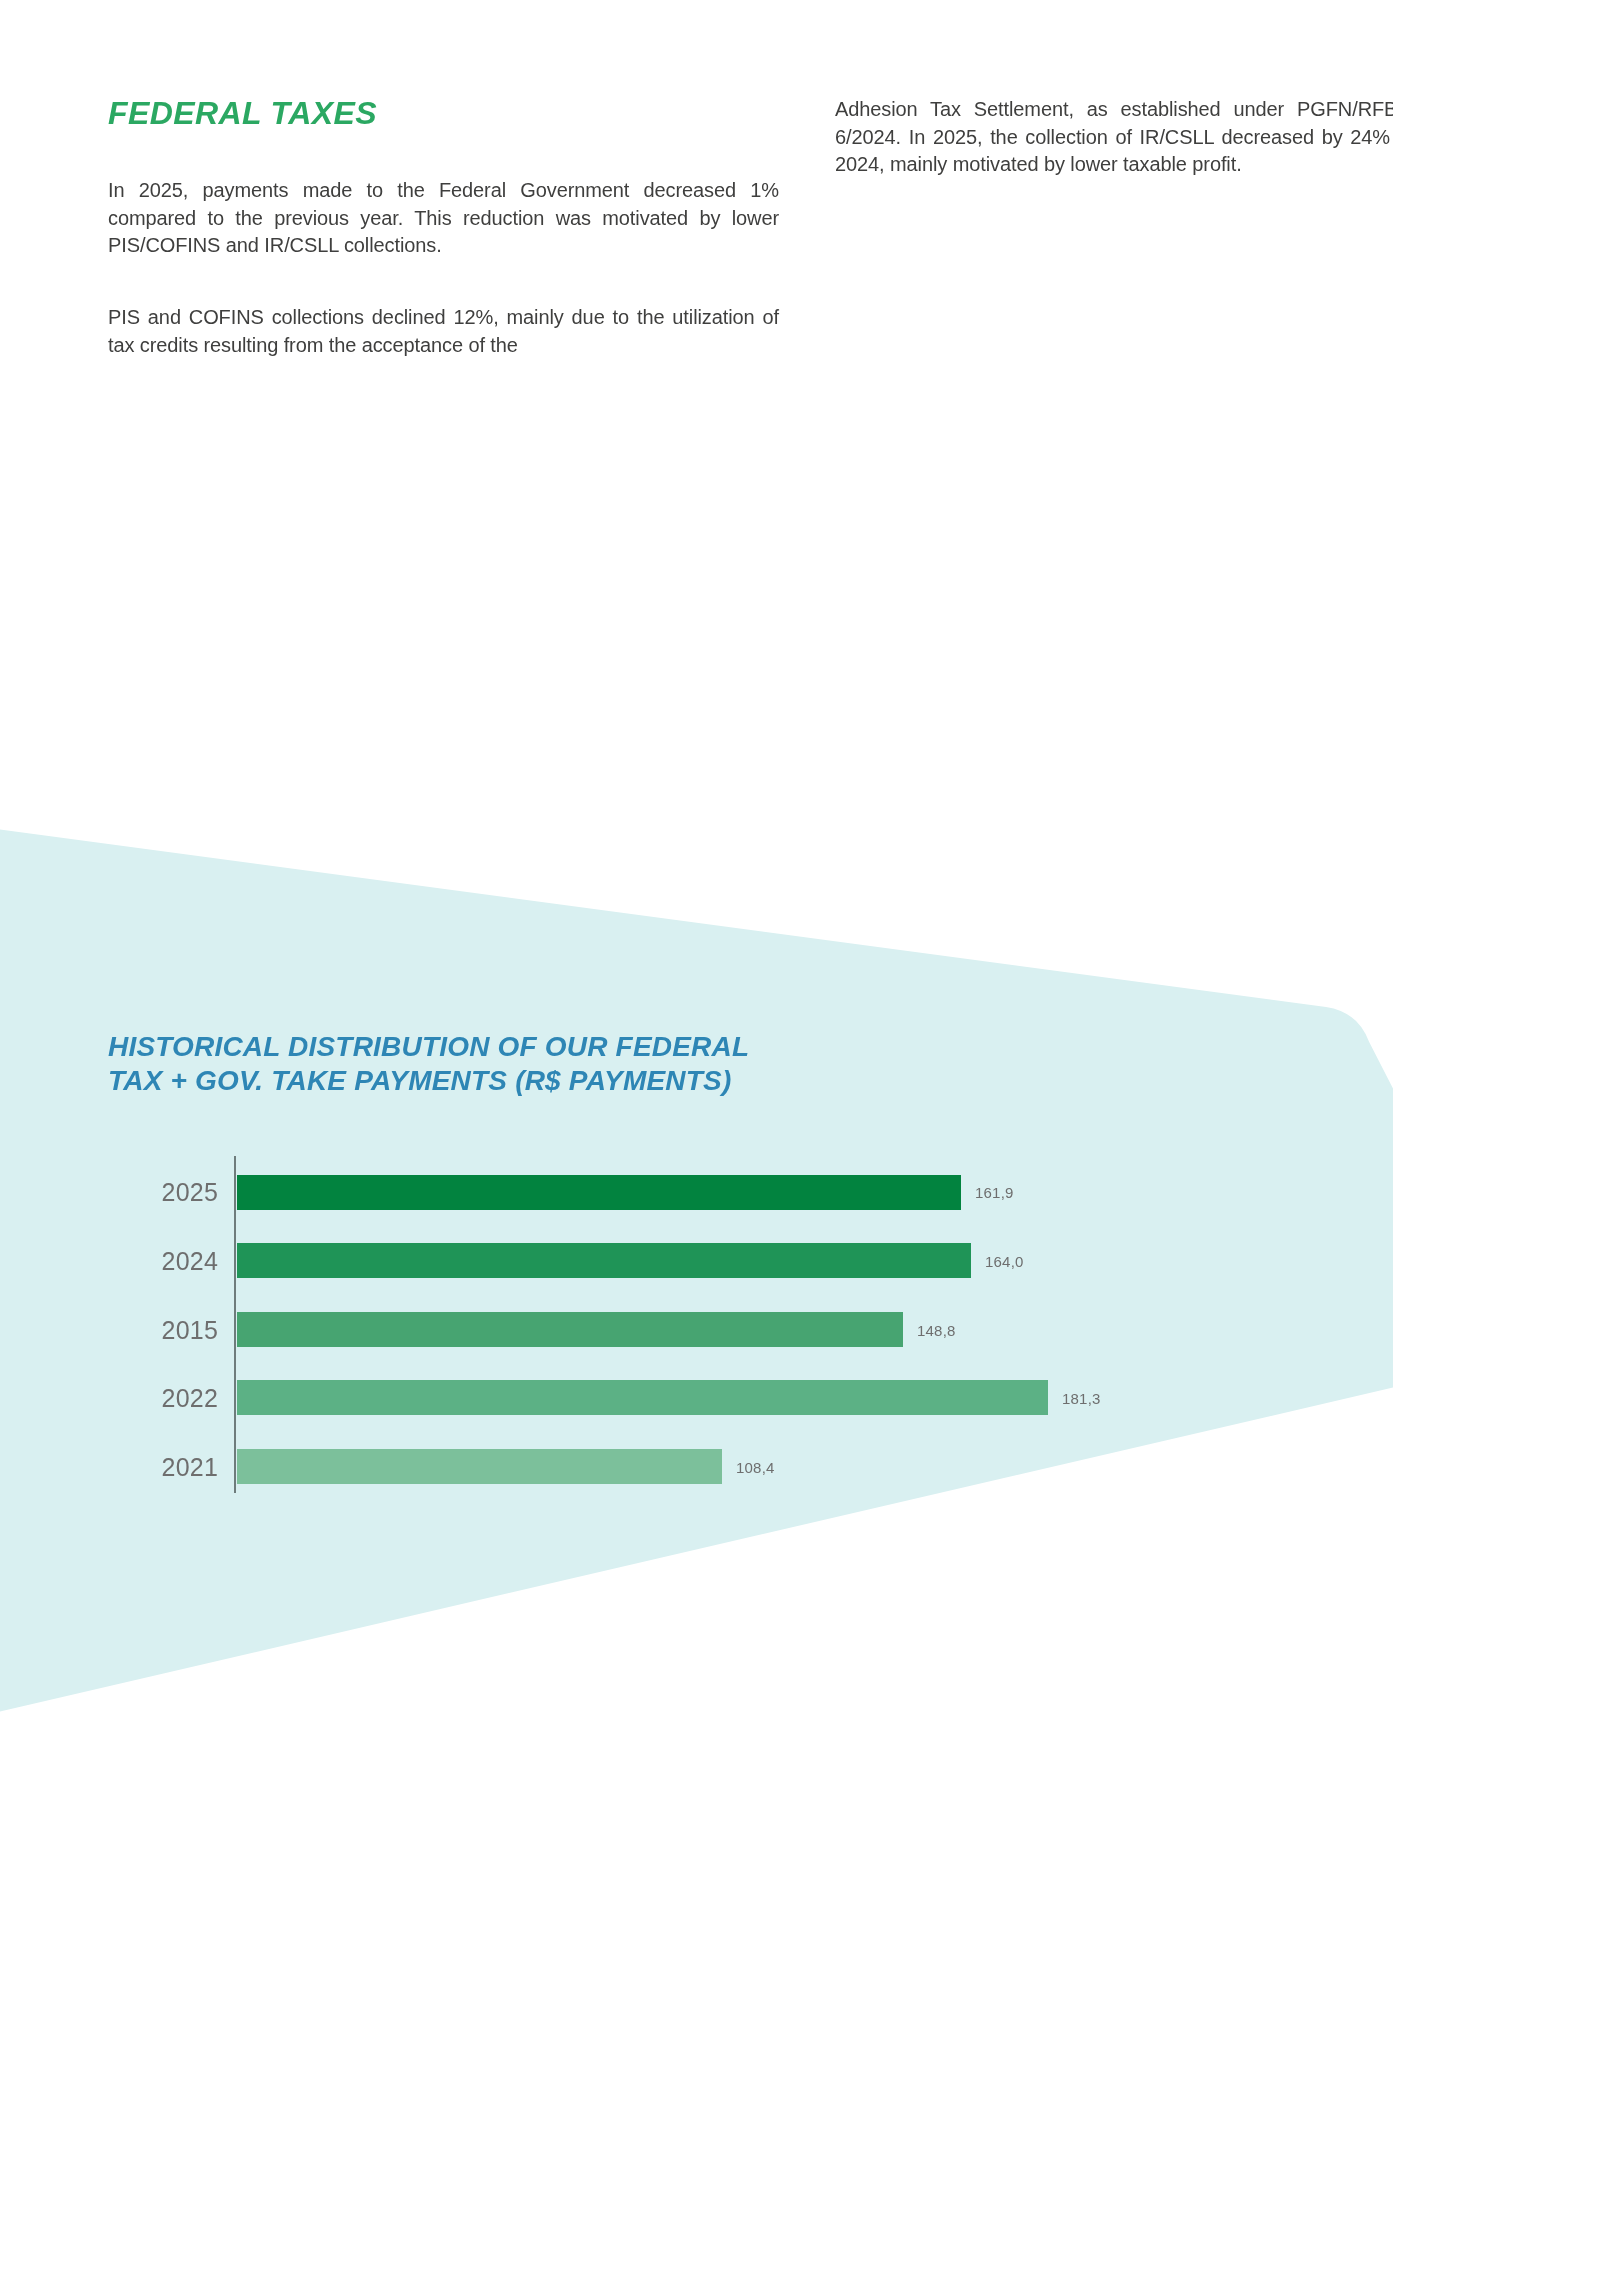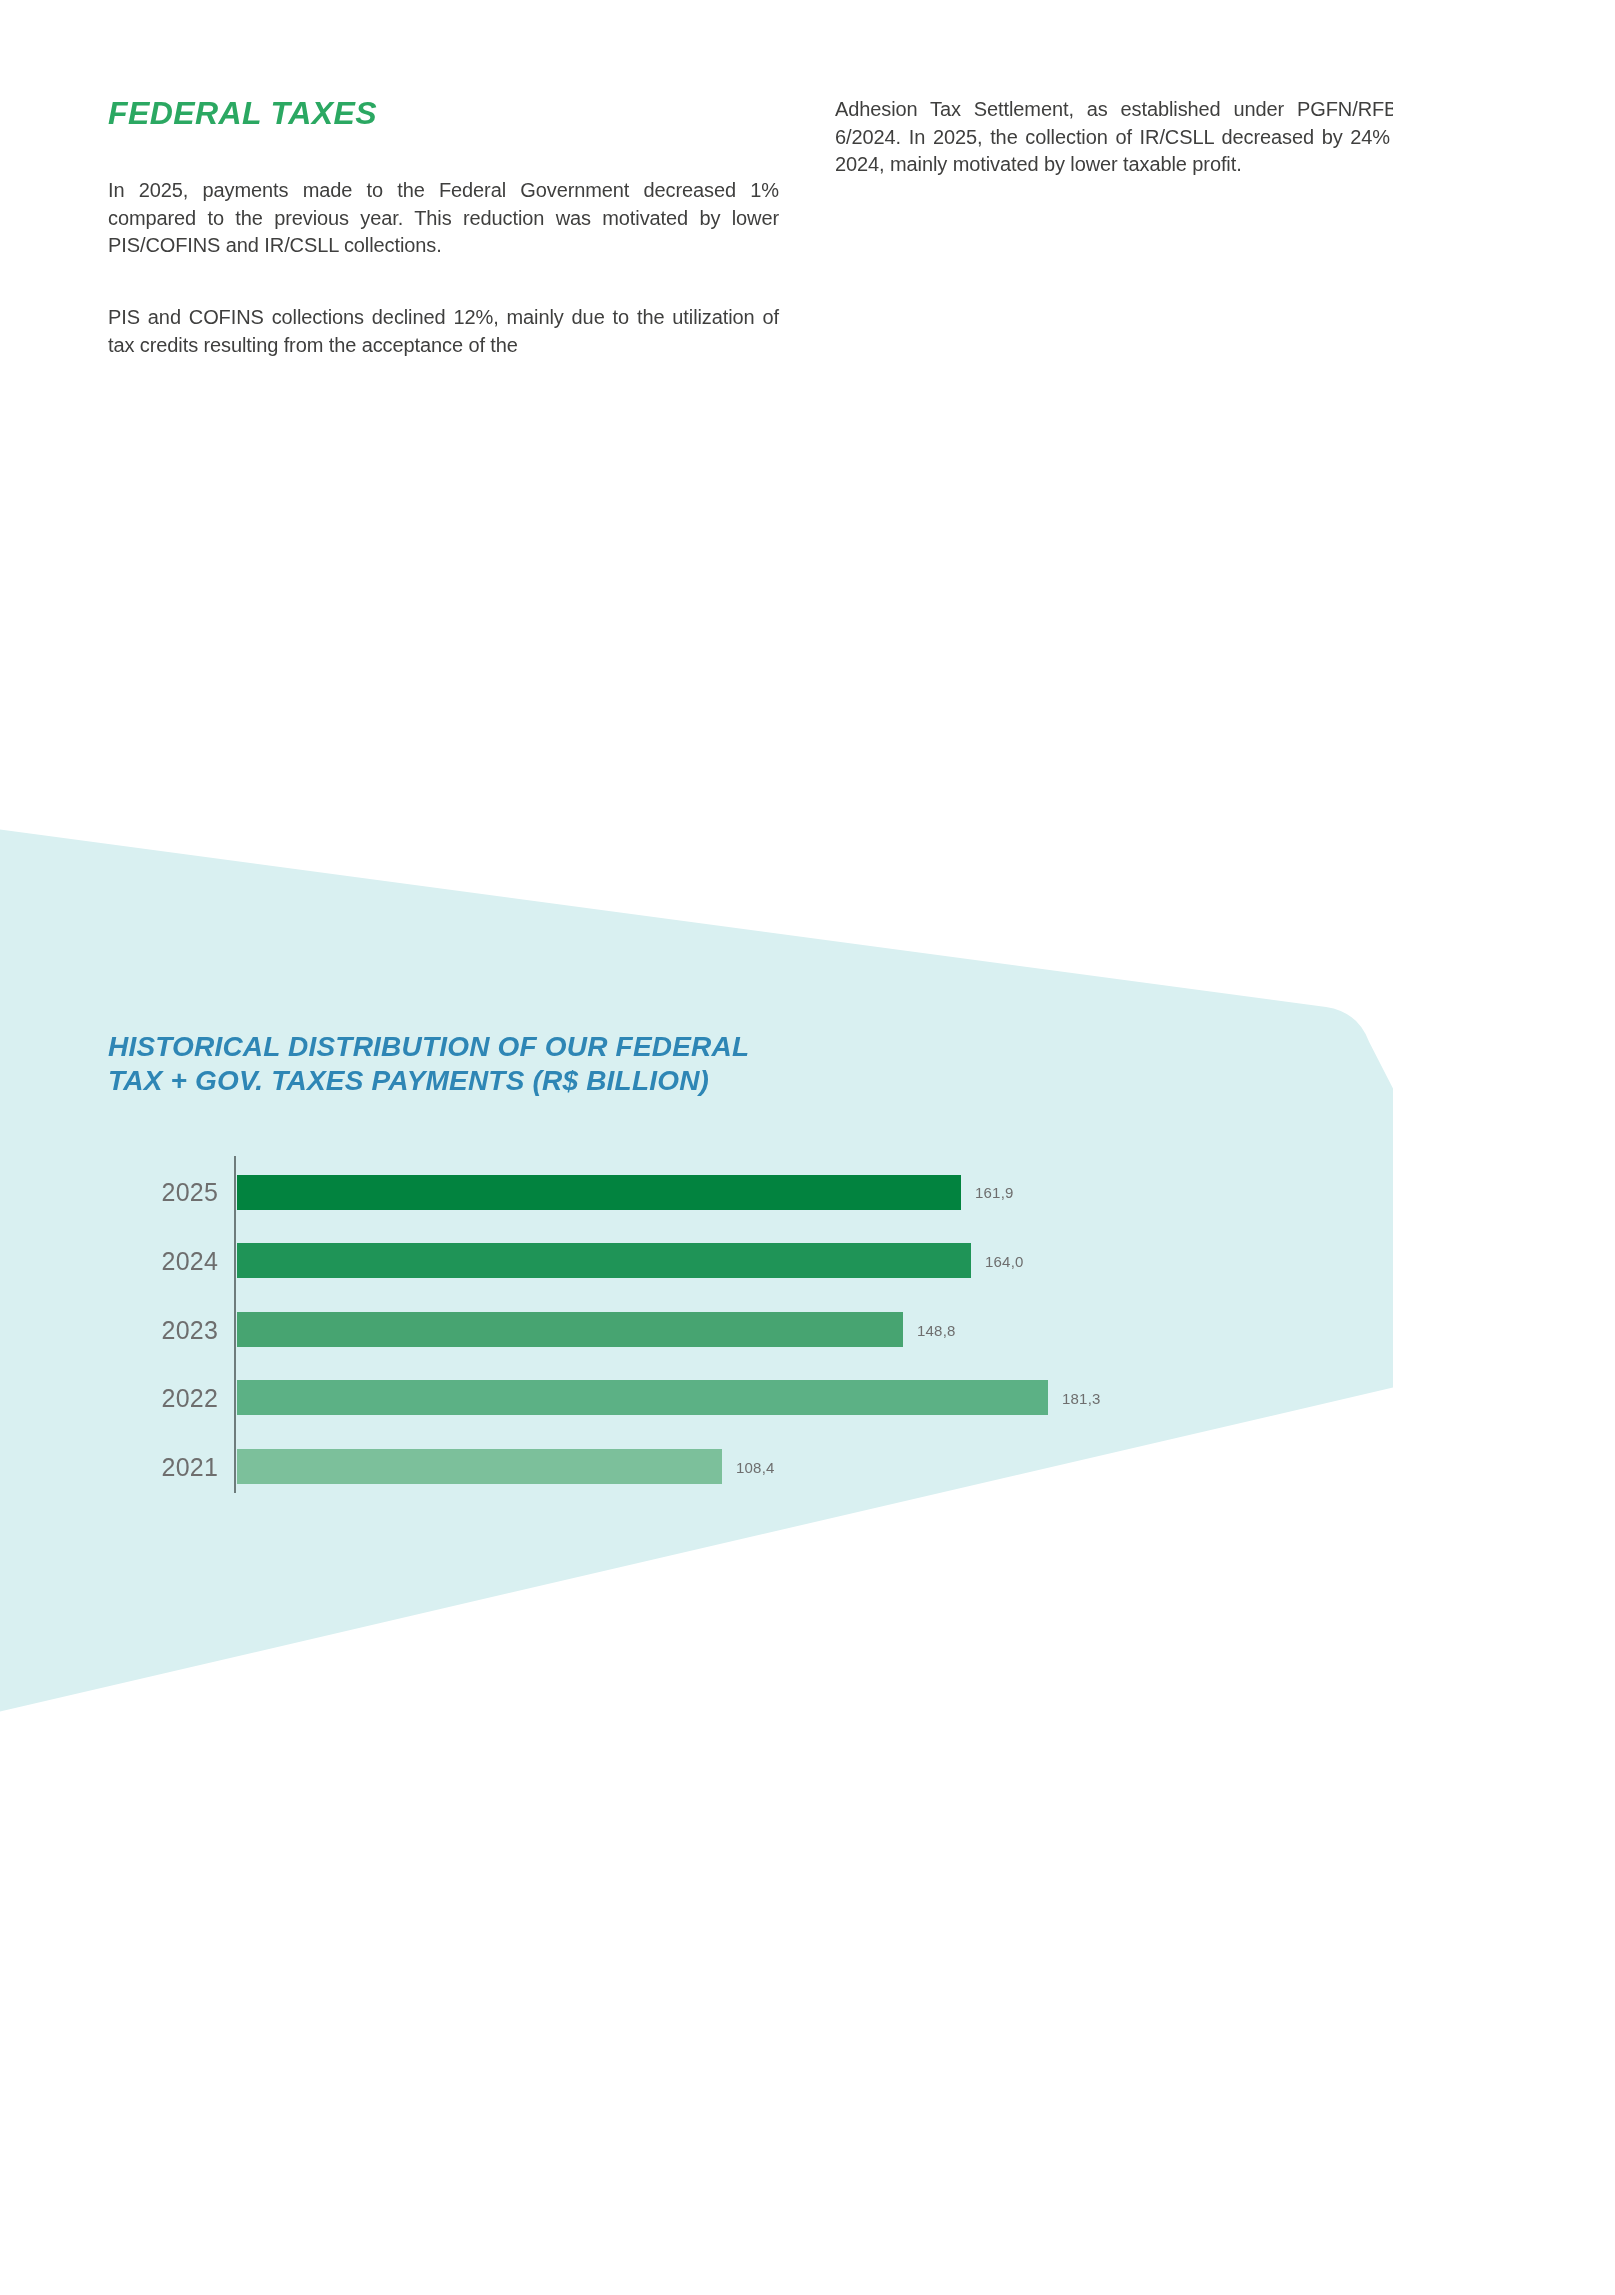--- a/index.html
+++ b/index.html
@@ -182,37 +182,37 @@
 
     <div class="col-right">
       <p class="body-par">Adhesion Tax Settlement, as established under PGFN/RFB Notice No. 6/2024.  In 2025, the collection of IR/CSLL decreased by 24% compared to 2024, mainly motivated by lower taxable profit.</p>
     </div>
 
   </div>
 
   <div class="chart-block">
 
     <div class="chart-title">HISTORICAL DISTRIBUTION OF OUR FEDERAL
-TAX + GOV. TAXES PAYMENTS (R$ BILLION)</div>
+TAX + GOV. TAKE PAYMENTS (R$ PAYMENTS)</div>
 
     <div class="chart-area">
       <div class="axis-line"></div>
       <div id="bars-host">
           <div class="bar-row" style="top: 18.4px;">
             <span class="bar-cat">2025</span>
             <div class="bar-rect" style="width: 724px; background: rgb(2, 131, 63);"></div>
             <span class="bar-val" style="left: 867px;">161,9</span>
           </div>
           <div class="bar-row" style="top: 87px;">
             <span class="bar-cat">2024</span>
             <div class="bar-rect" style="width: 734px; background: rgb(31, 148, 87);"></div>
             <span class="bar-val" style="left: 877px;">164,0</span>
           </div>
           <div class="bar-row" style="top: 156px;">
-            <span class="bar-cat">2023</span>
+            <span class="bar-cat">2015</span>
             <div class="bar-rect" style="width: 666px; background: rgb(71, 164, 113);"></div>
             <span class="bar-val" style="left: 809px;">148,8</span>
           </div>
           <div class="bar-row" style="top: 224px;">
             <span class="bar-cat">2022</span>
             <div class="bar-rect" style="width: 811px; background: rgb(92, 177, 133);"></div>
             <span class="bar-val" style="left: 954px;">181,3</span>
           </div>
           <div class="bar-row" style="top: 293px;">
             <span class="bar-cat">2021</span>

